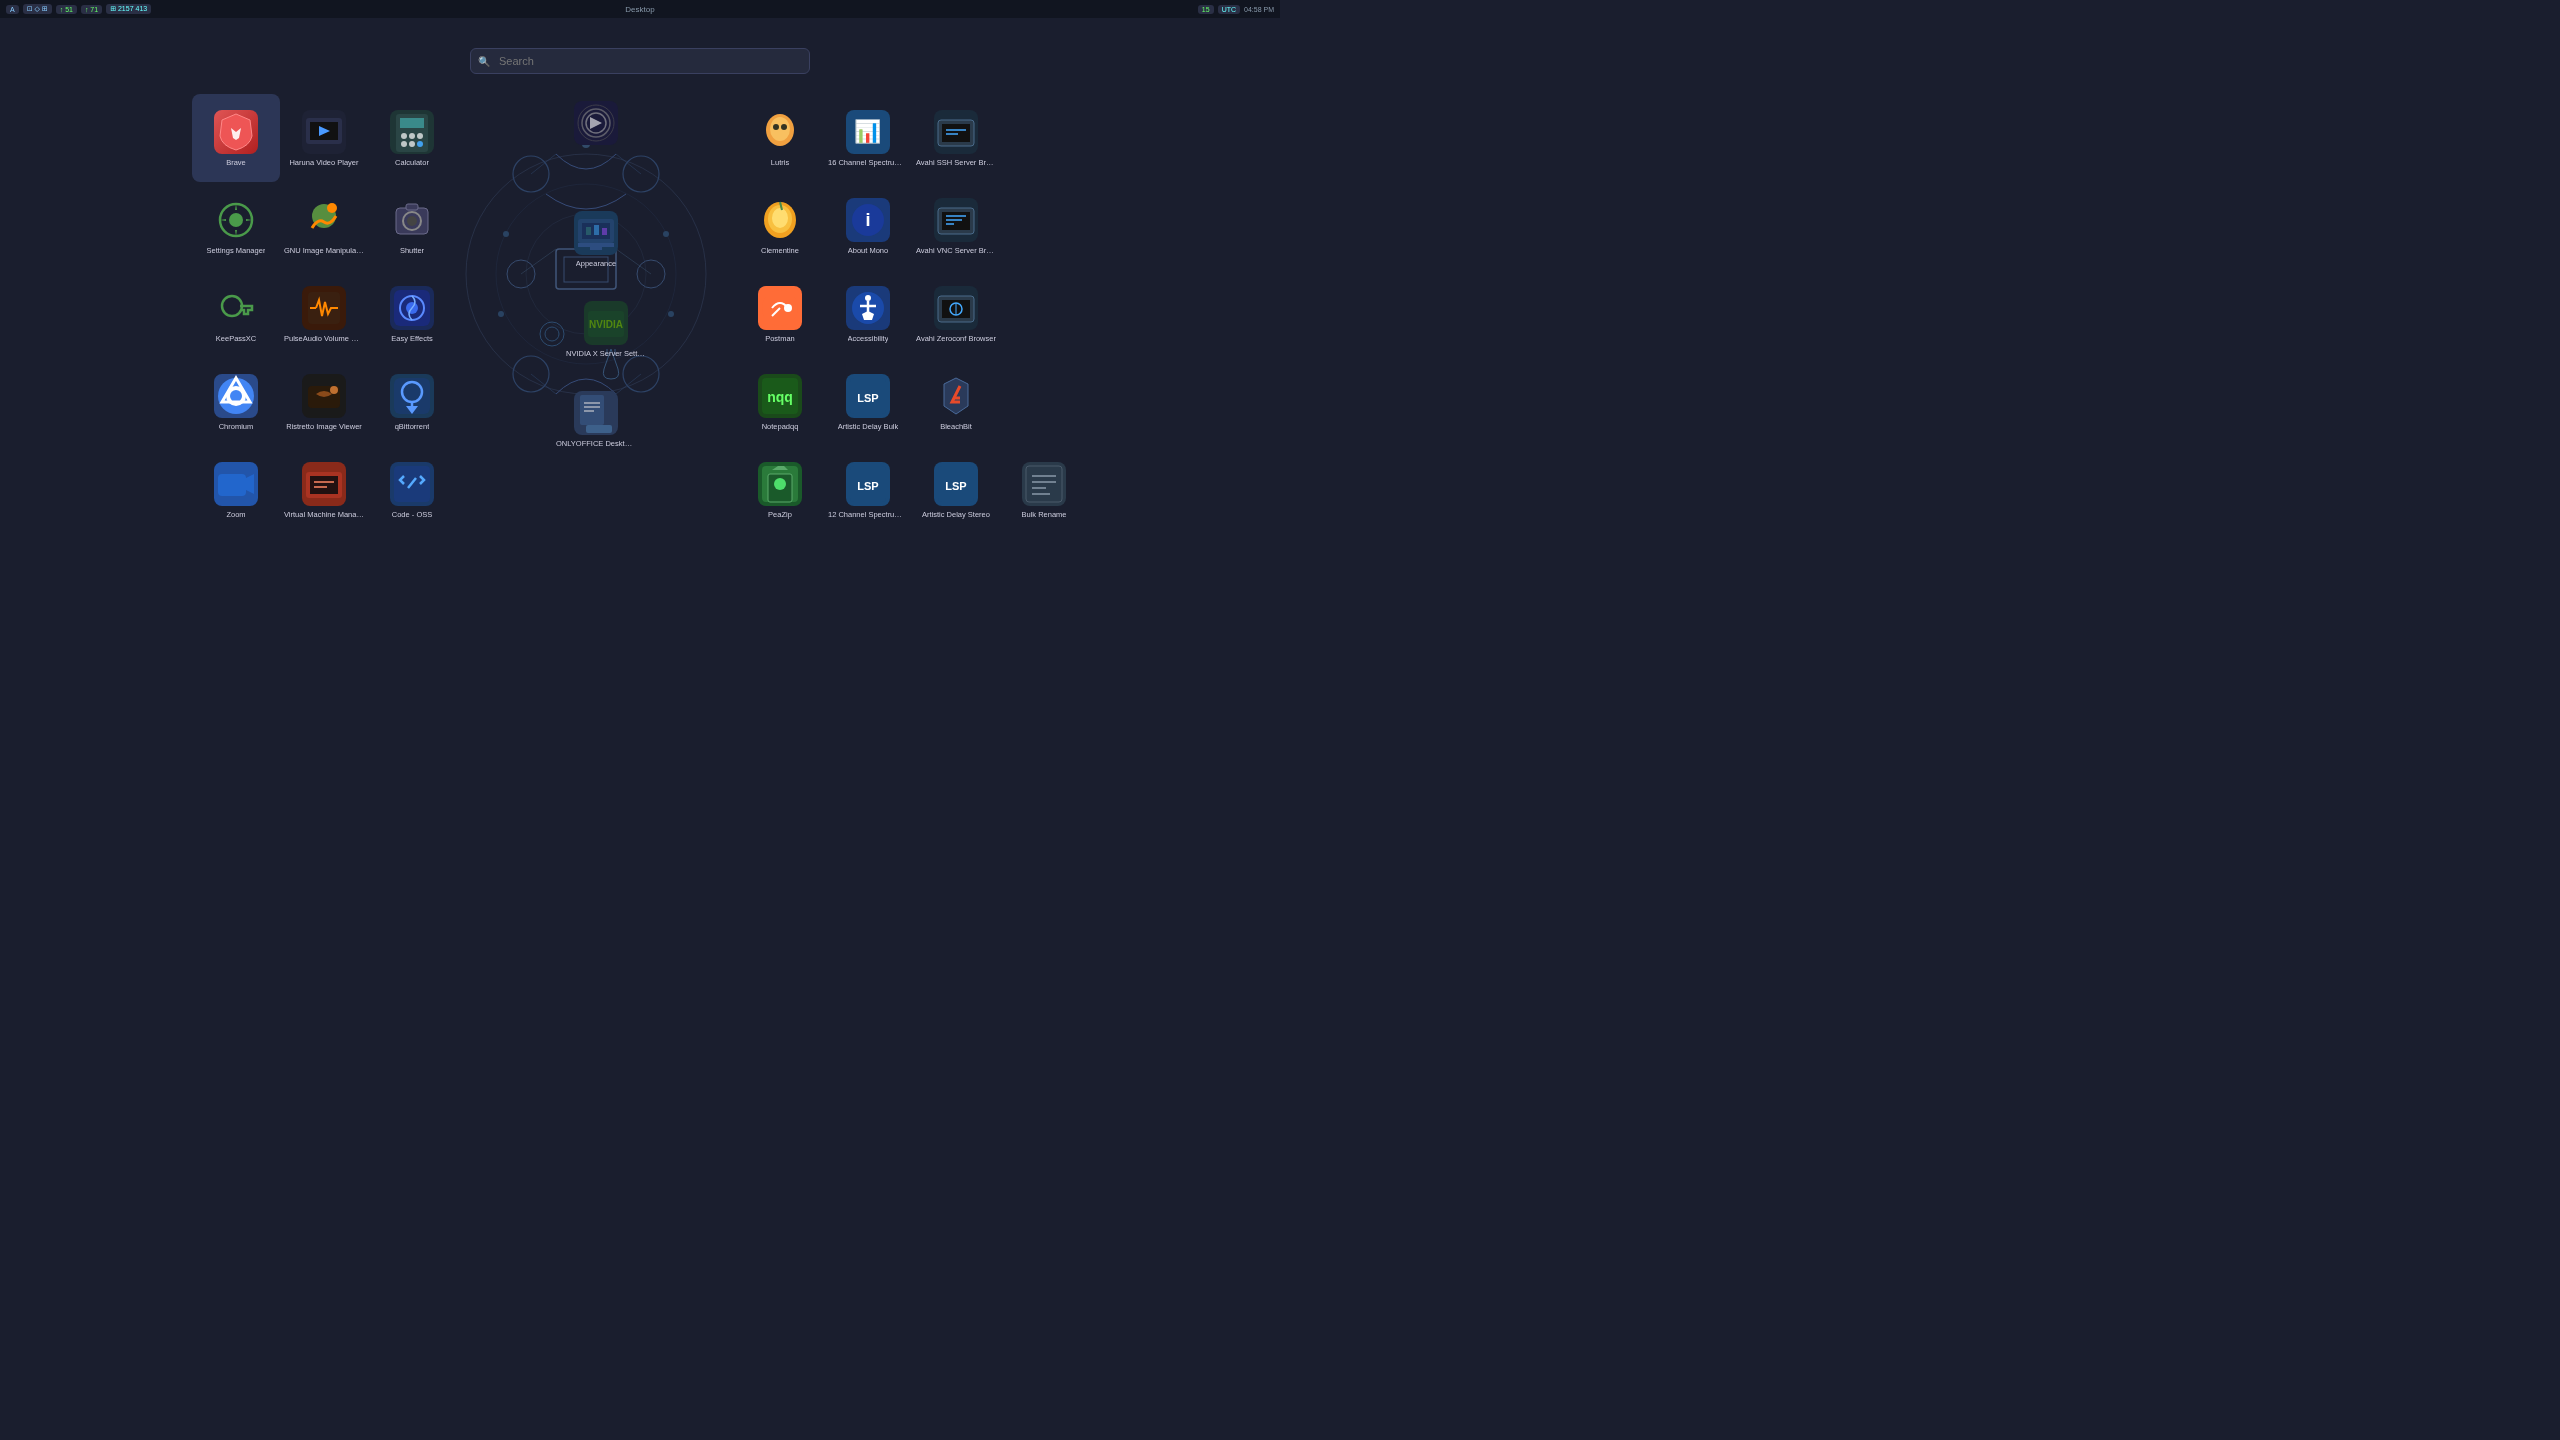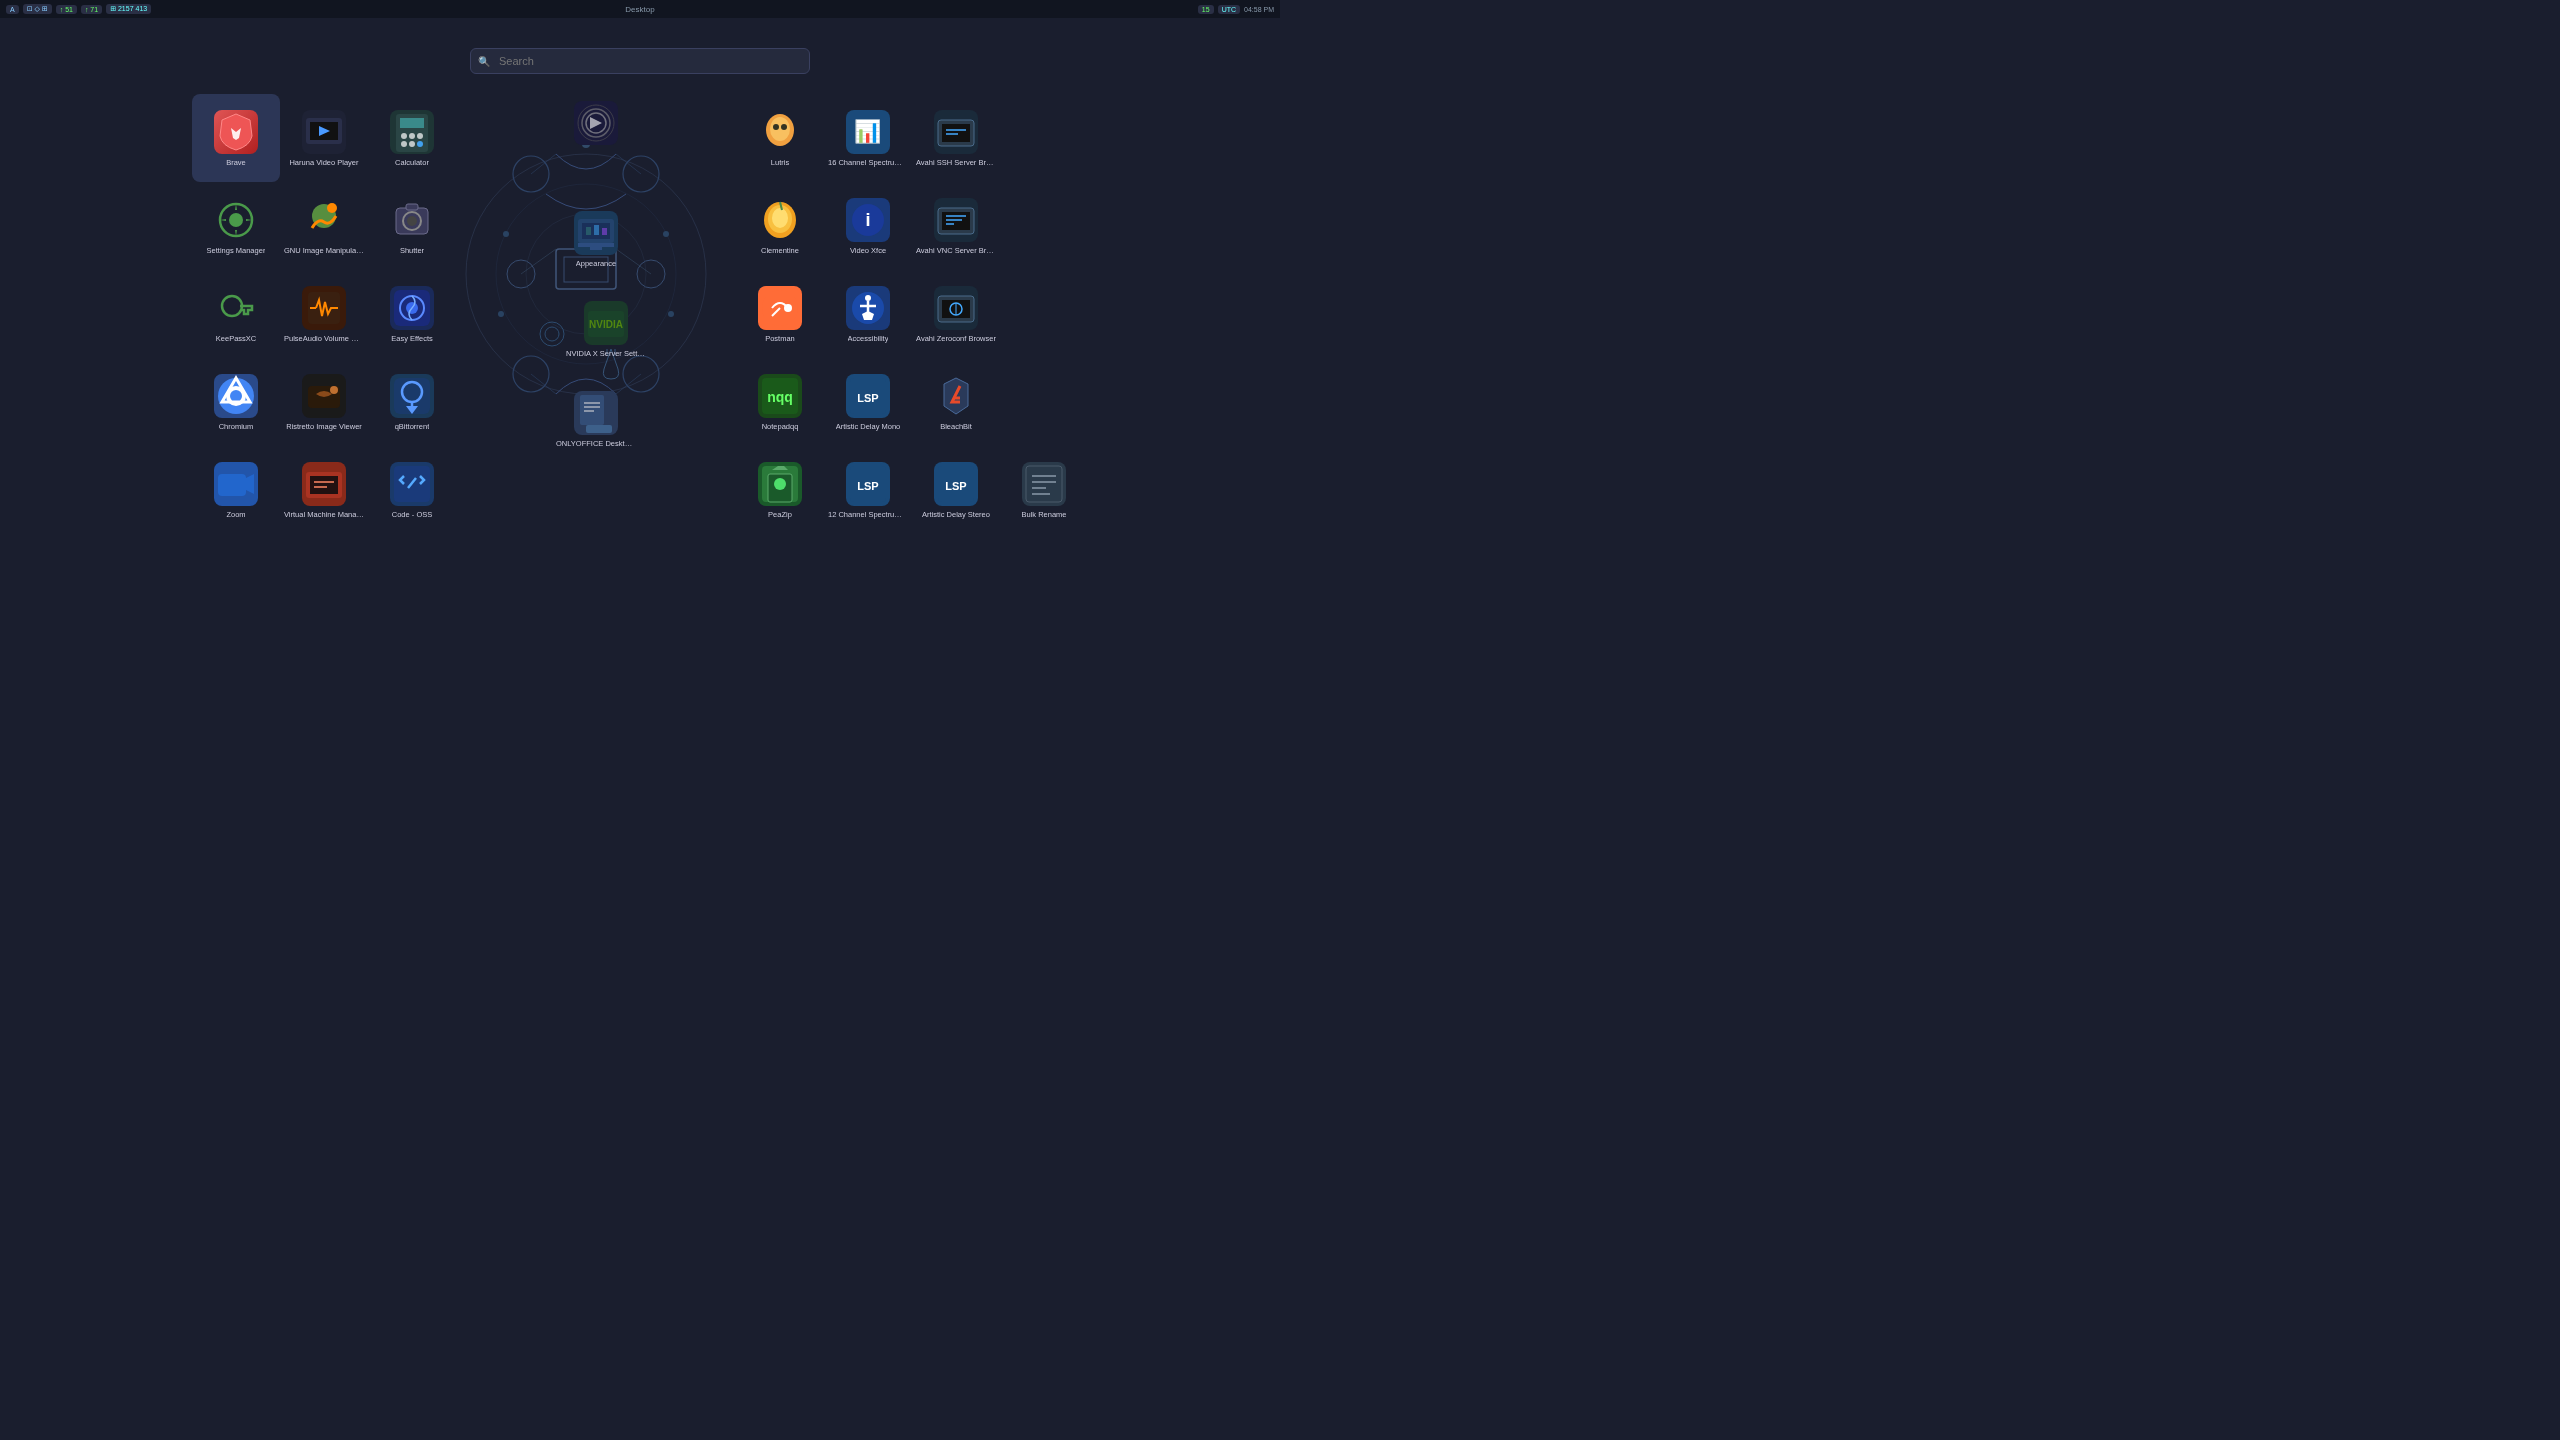--- a/index.html
+++ b/index.html
@@ -560,21 +560,21 @@
             </div>
             <div class="app-label">Clementine</div>
           </div>
           <div class="app-item">
             <div class="app-icon icon-about-xfce" style="background: rgb(26, 58, 122);">
               <svg viewBox="0 0 44 44" xmlns="http://www.w3.org/2000/svg">
                 <circle cx="22" cy="22" r="16" fill="#1a3a9a"></circle>
                 <text x="22" y="28" text-anchor="middle" fill="white" font-size="18" font-weight="bold">i</text>
               </svg>
             </div>
-            <div class="app-label">Video Xfce</div>
+            <div class="app-label">About Mono</div>
           </div>
           <div class="app-item">
             <div class="app-icon icon-avahi-vnc" style="background: rgb(26, 42, 58);">
               <svg viewBox="0 0 44 44" xmlns="http://www.w3.org/2000/svg">
                 <rect x="4" y="10" width="36" height="26" rx="3" fill="#2a3a4a" stroke="#4a6a8a" stroke-width="1"></rect>
                 <rect x="8" y="14" width="28" height="18" fill="#111"></rect>
                 <line x1="12" y1="18" x2="32" y2="18" stroke="#4af" stroke-width="1.5"></line>
                 <line x1="12" y1="22" x2="28" y2="22" stroke="#4af" stroke-width="1.5"></line>
                 <line x1="12" y1="26" x2="20" y2="26" stroke="#4af" stroke-width="1.5"></line>
               </svg>
@@ -628,21 +628,21 @@
             </div>
             <div class="app-label">Notepadqq</div>
           </div>
           <div class="app-item">
             <div class="app-icon icon-artistic-mono" style="background: rgb(26, 74, 122);">
               <svg viewBox="0 0 44 44" xmlns="http://www.w3.org/2000/svg">
                 <rect x="4" y="4" width="36" height="36" rx="4" fill="#1a4a7a"></rect>
                 <text x="22" y="28" text-anchor="middle" fill="white" font-size="11" font-weight="bold">LSP</text>
               </svg>
             </div>
-            <div class="app-label">Artistic Delay Mono</div>
+            <div class="app-label">Artistic Delay Bulk</div>
           </div>
           <div class="app-item">
             <div class="app-icon icon-bleachbit" style="background: transparent;">
               <svg viewBox="0 0 44 44" xmlns="http://www.w3.org/2000/svg">
                 <path d="M22 4 L34 10 L34 32 L22 40 L10 32 L10 10 Z" fill="#2a3a5a" stroke="#4a6a9a" stroke-width="1"></path>
                 <path d="M26 12 L18 28 L26 28" fill="none" stroke="#e84a2a" stroke-width="3"></path>
                 <line x1="20" y1="24" x2="26" y2="24" stroke="#e84a2a" stroke-width="3"></line>
               </svg>
             </div>
             <div class="app-label">BleachBit</div>

